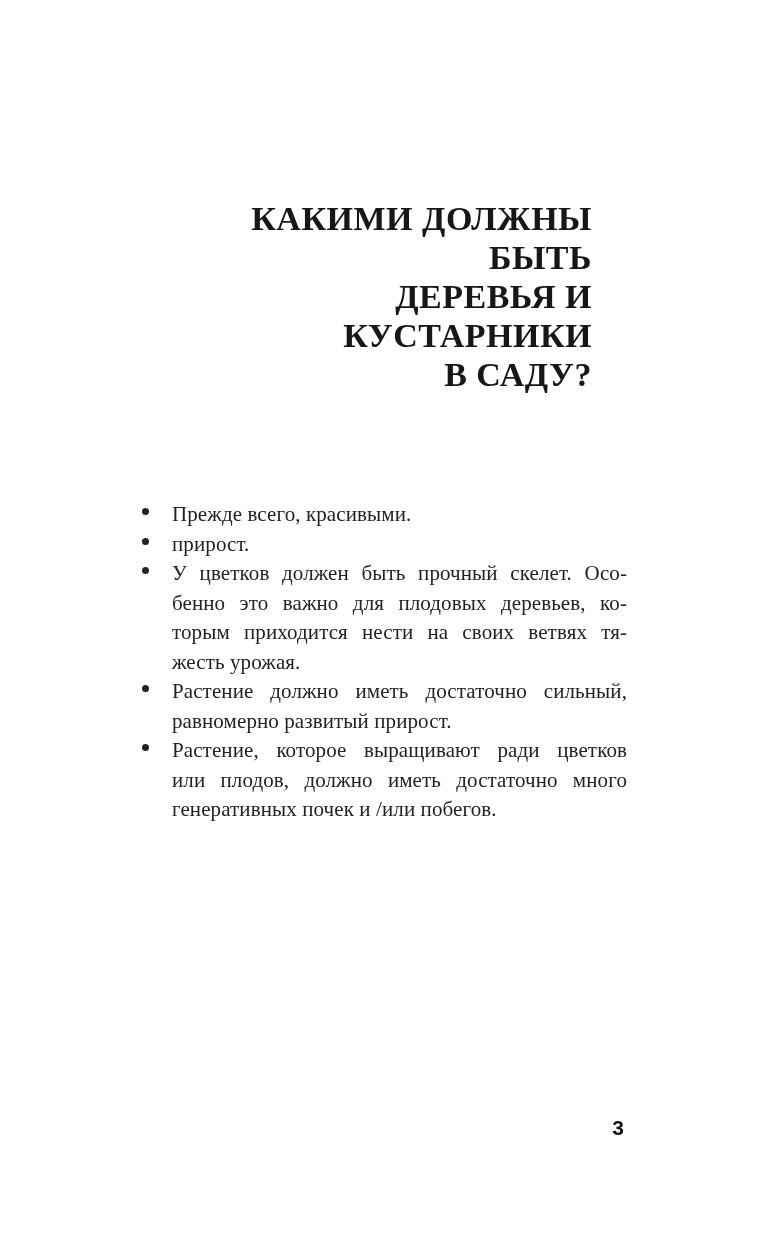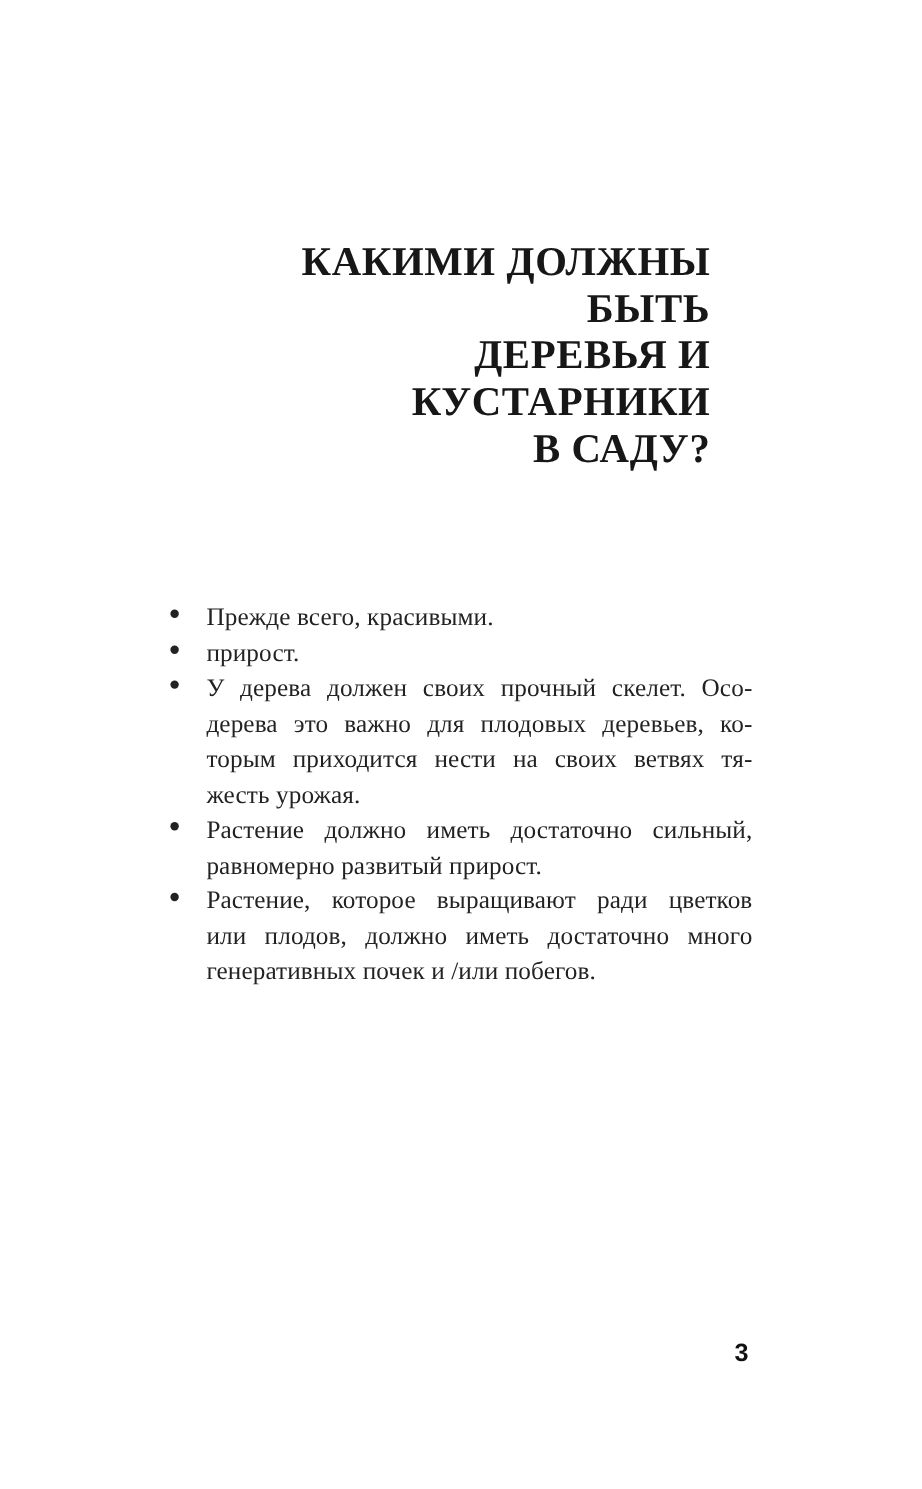--- a/index.html
+++ b/index.html
@@ -99,22 +99,22 @@
       <div class="list-item">
         <span class="bullet-dot"></span>
         <div class="item-line">Прежде всего, красивыми.</div>
       </div>
       <div class="list-item">
         <span class="bullet-dot"></span>
         <div class="item-line">прирост.</div>
       </div>
       <div class="list-item">
         <span class="bullet-dot"></span>
-        <div class="item-line justified">У дерева должен своих прочный скелет. Осо-</div>
-        <div class="item-line justified">дерева это важно для плодовых деревьев, ко-</div>
+        <div class="item-line justified">У цветков должен быть прочный скелет. Осо-</div>
+        <div class="item-line justified">бенно это важно для плодовых деревьев, ко-</div>
         <div class="item-line justified">торым приходится нести на своих ветвях тя-</div>
         <div class="item-line">жесть урожая.</div>
       </div>
       <div class="list-item">
         <span class="bullet-dot"></span>
         <div class="item-line justified">Растение должно иметь достаточно сильный,</div>
         <div class="item-line">равномерно развитый прирост.</div>
       </div>
       <div class="list-item">
         <span class="bullet-dot"></span>

